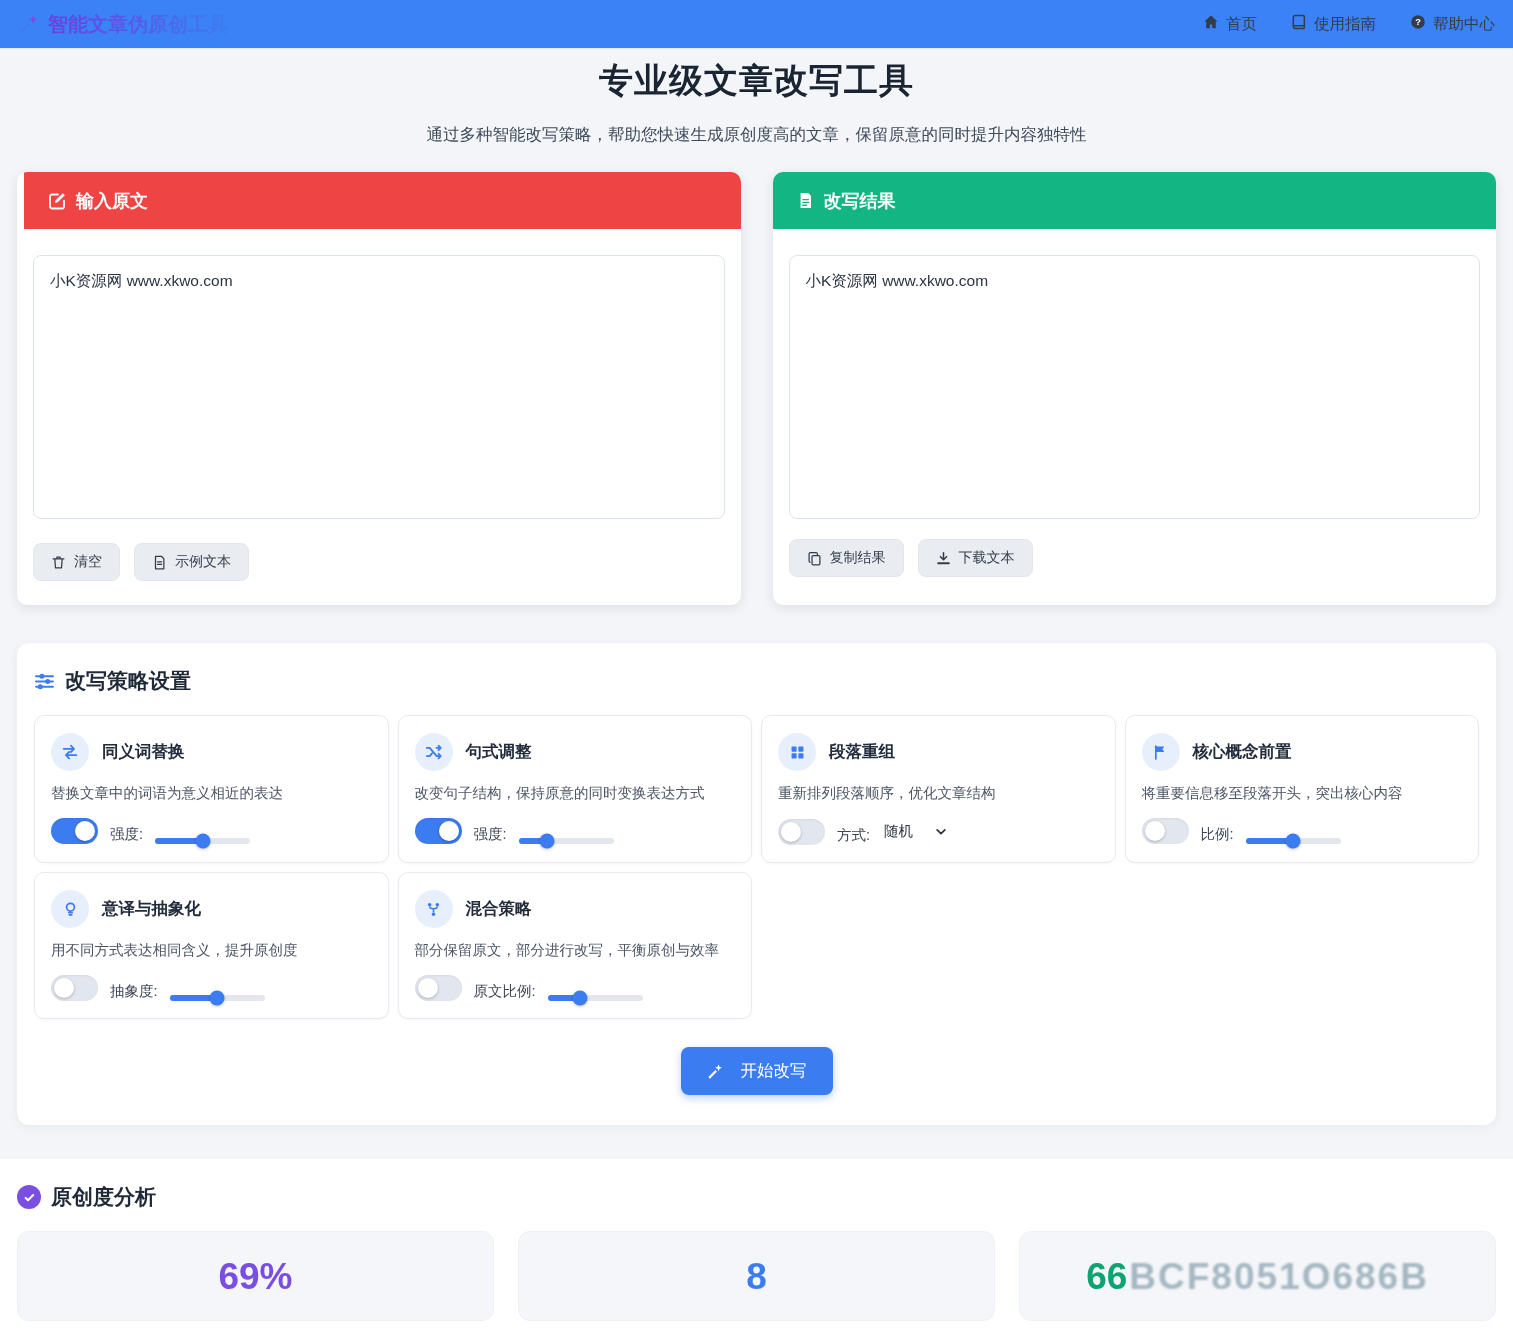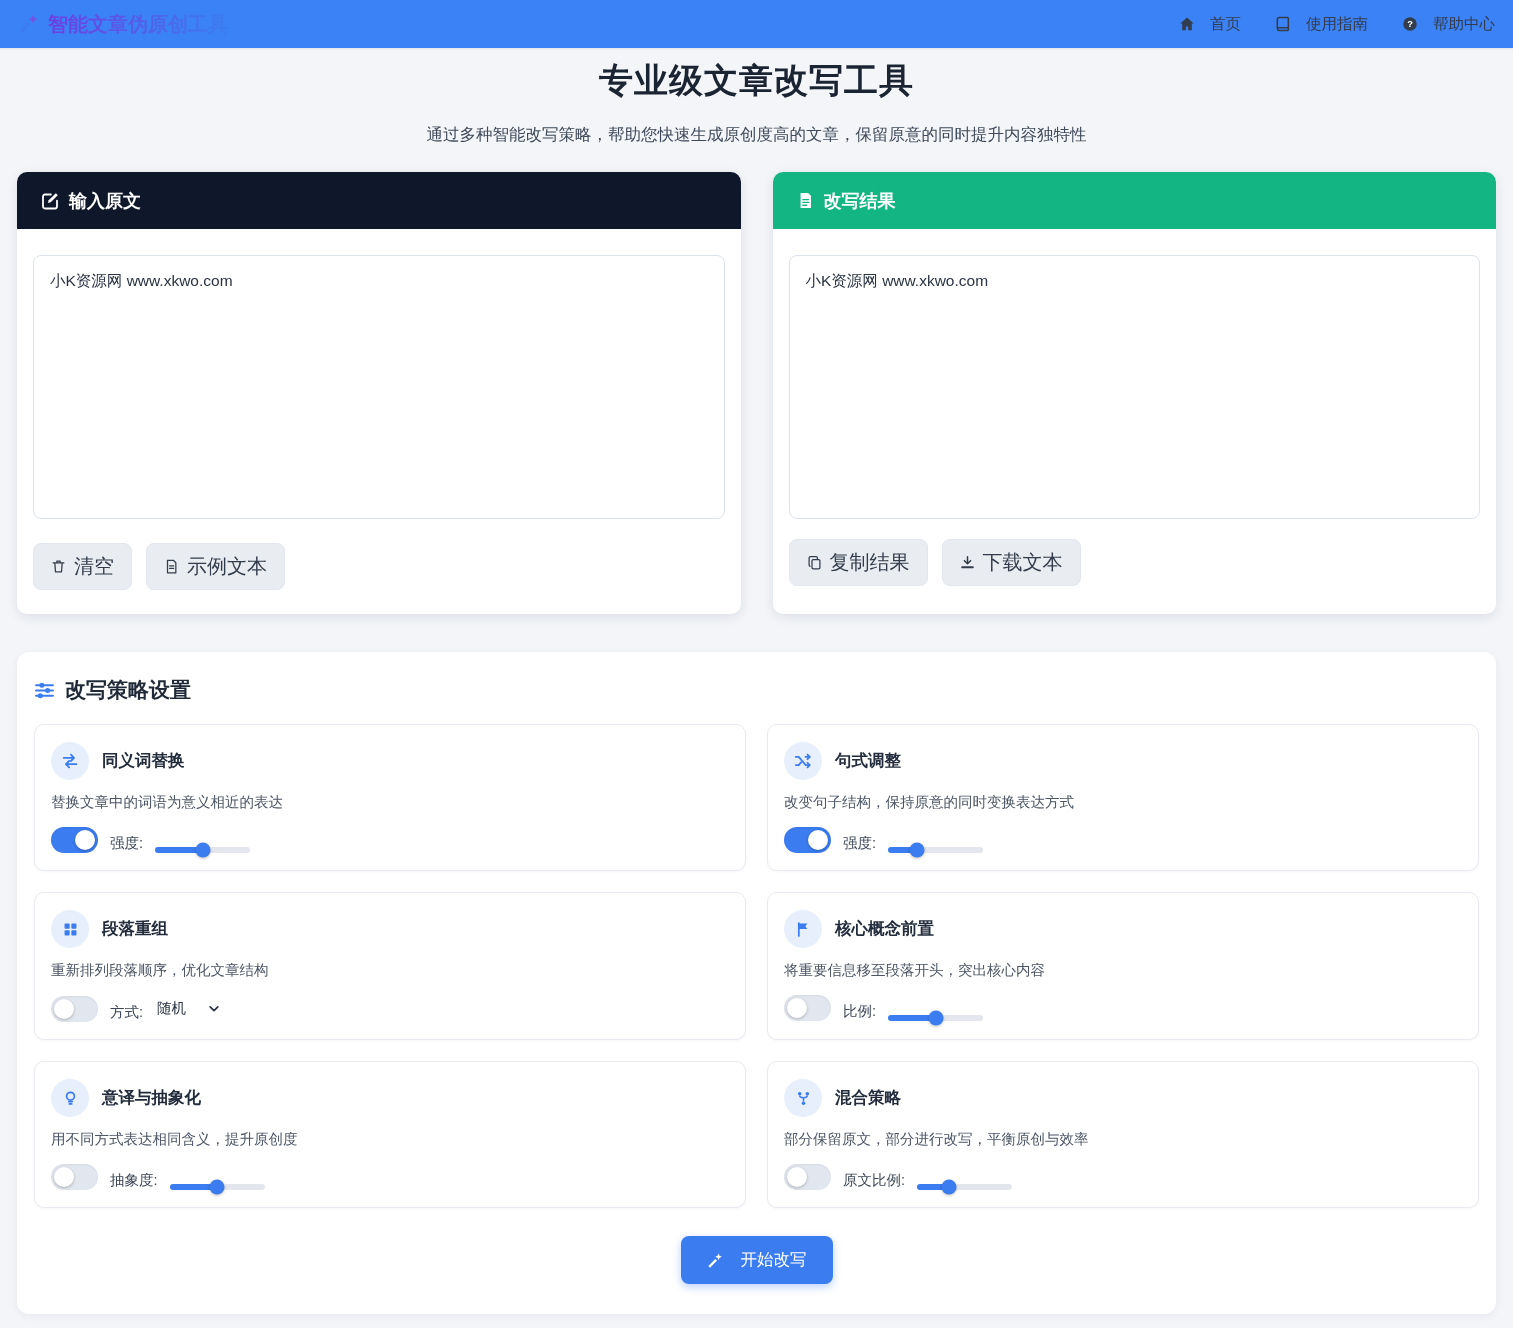--- a/index.html
+++ b/index.html
@@ -15,65 +15,65 @@
     box-shadow:0 1px 2px rgba(20,30,60,.08); position:relative; z-index:5;
   }
   .logo { display:flex; align-items:center; gap:8px; cursor:pointer; }
   .logo-text {
     font-size:20px; font-weight:bold;
     background:linear-gradient(90deg,#6d3fe0,#3b7cf0);
     -webkit-background-clip:text; background-clip:text; color:transparent;
   }
   .nav-links { display:flex; align-items:center; gap:34px; }
   .nav-link {
-    display:flex; align-items:center; gap:15px; font-size:15.5px; color:#333c4c;
+    display:flex; gap:7px; font-size:15.5px; color:#333c4c;
     text-decoration:none; cursor:pointer;
   }
   .nav-link svg { color:#333c4c; }
   
   .hero { text-align:center; padding-top:10px; }
   .hero h1 { font-size:34px; font-weight:bold; color:#1b2433; letter-spacing:1px; }
   .hero p { margin-top:20px; font-size:16.5px; color:#3f4a5a;font-family:Liberation Serif, serif; }
   
   .container { padding:0 17px; }
   .panels { display:grid; grid-template-columns:1fr 1fr; gap:32px; margin-top:26px; }
   .panel {
     background:#fff; border-radius:10px; overflow:hidden;
     box-shadow:0 3px 12px rgba(20,30,60,.10);
   }
   .panel-header {
     display:flex; align-items:center; gap:10px; color:#fff;
     font-size:18px; font-weight:bold; height:57px; padding:0 24px;
   }
-  .panel-header.blue  { background:#0f172a; }
+  .panel-header.blue  { background:#ef4444;margin-left:7px; }
   .panel-header.green { background:#13b682; }
   .panel-body { padding:26px 16px 24px; }
   .text-area, .result-box {
     width:100%; height:264px; border:1px solid #dde3ec; border-radius:8px;
     padding:13px 16px; font-size:15.5px; line-height:1.55; color:#2a3342;
     background:#fff; resize:none; font-family:inherit; outline:none;
     white-space:pre-wrap; overflow:auto;
   }
   .btn-row { margin-top:20px; display:flex; gap:14px; }
   .btn {
     display:inline-flex; align-items:center; gap:8px;
     background:#e9ecf1; border:1px solid #e2e6ed; color:#333c4c;
-    font-size:20px; padding:9px 17px; border-radius:8px; cursor:pointer;
+    font-size:14px; padding:9px 17px; border-radius:8px; cursor:pointer;
     font-family:inherit;
   }
   
   .strategies {
     background:#fff; border-radius:12px; margin-top:38px;
     padding:24px 17px 30px; box-shadow:0 2px 10px rgba(20,30,60,.06);
   }
   .section-title {
     display:flex; align-items:center; gap:10px;
     font-size:21px; font-weight:bold; color:#1f2937; margin-bottom:20px;
   }
-  .grid3 { display:grid; grid-template-columns:repeat(2,1fr); gap:21px; }
+  .grid3 { display:grid; grid-template-columns:repeat(4,1fr); gap:9px; }
   .scard {
     border:1px solid #e7eaf0; border-radius:10px; padding:17px 16px;
     background:#fff; min-height:132px; box-shadow:0 1px 3px rgba(20,30,60,.04);
   }
   .scard-head { display:flex; align-items:center; gap:13px; }
   .icon-bubble {
     width:38px; height:38px; border-radius:50%; background:#e7effc; color:#3b7cf0;
     display:flex; align-items:center; justify-content:center; flex:0 0 38px;
   }
   .scard-title { font-size:16.5px; font-weight:600; color:#222c3c; }

